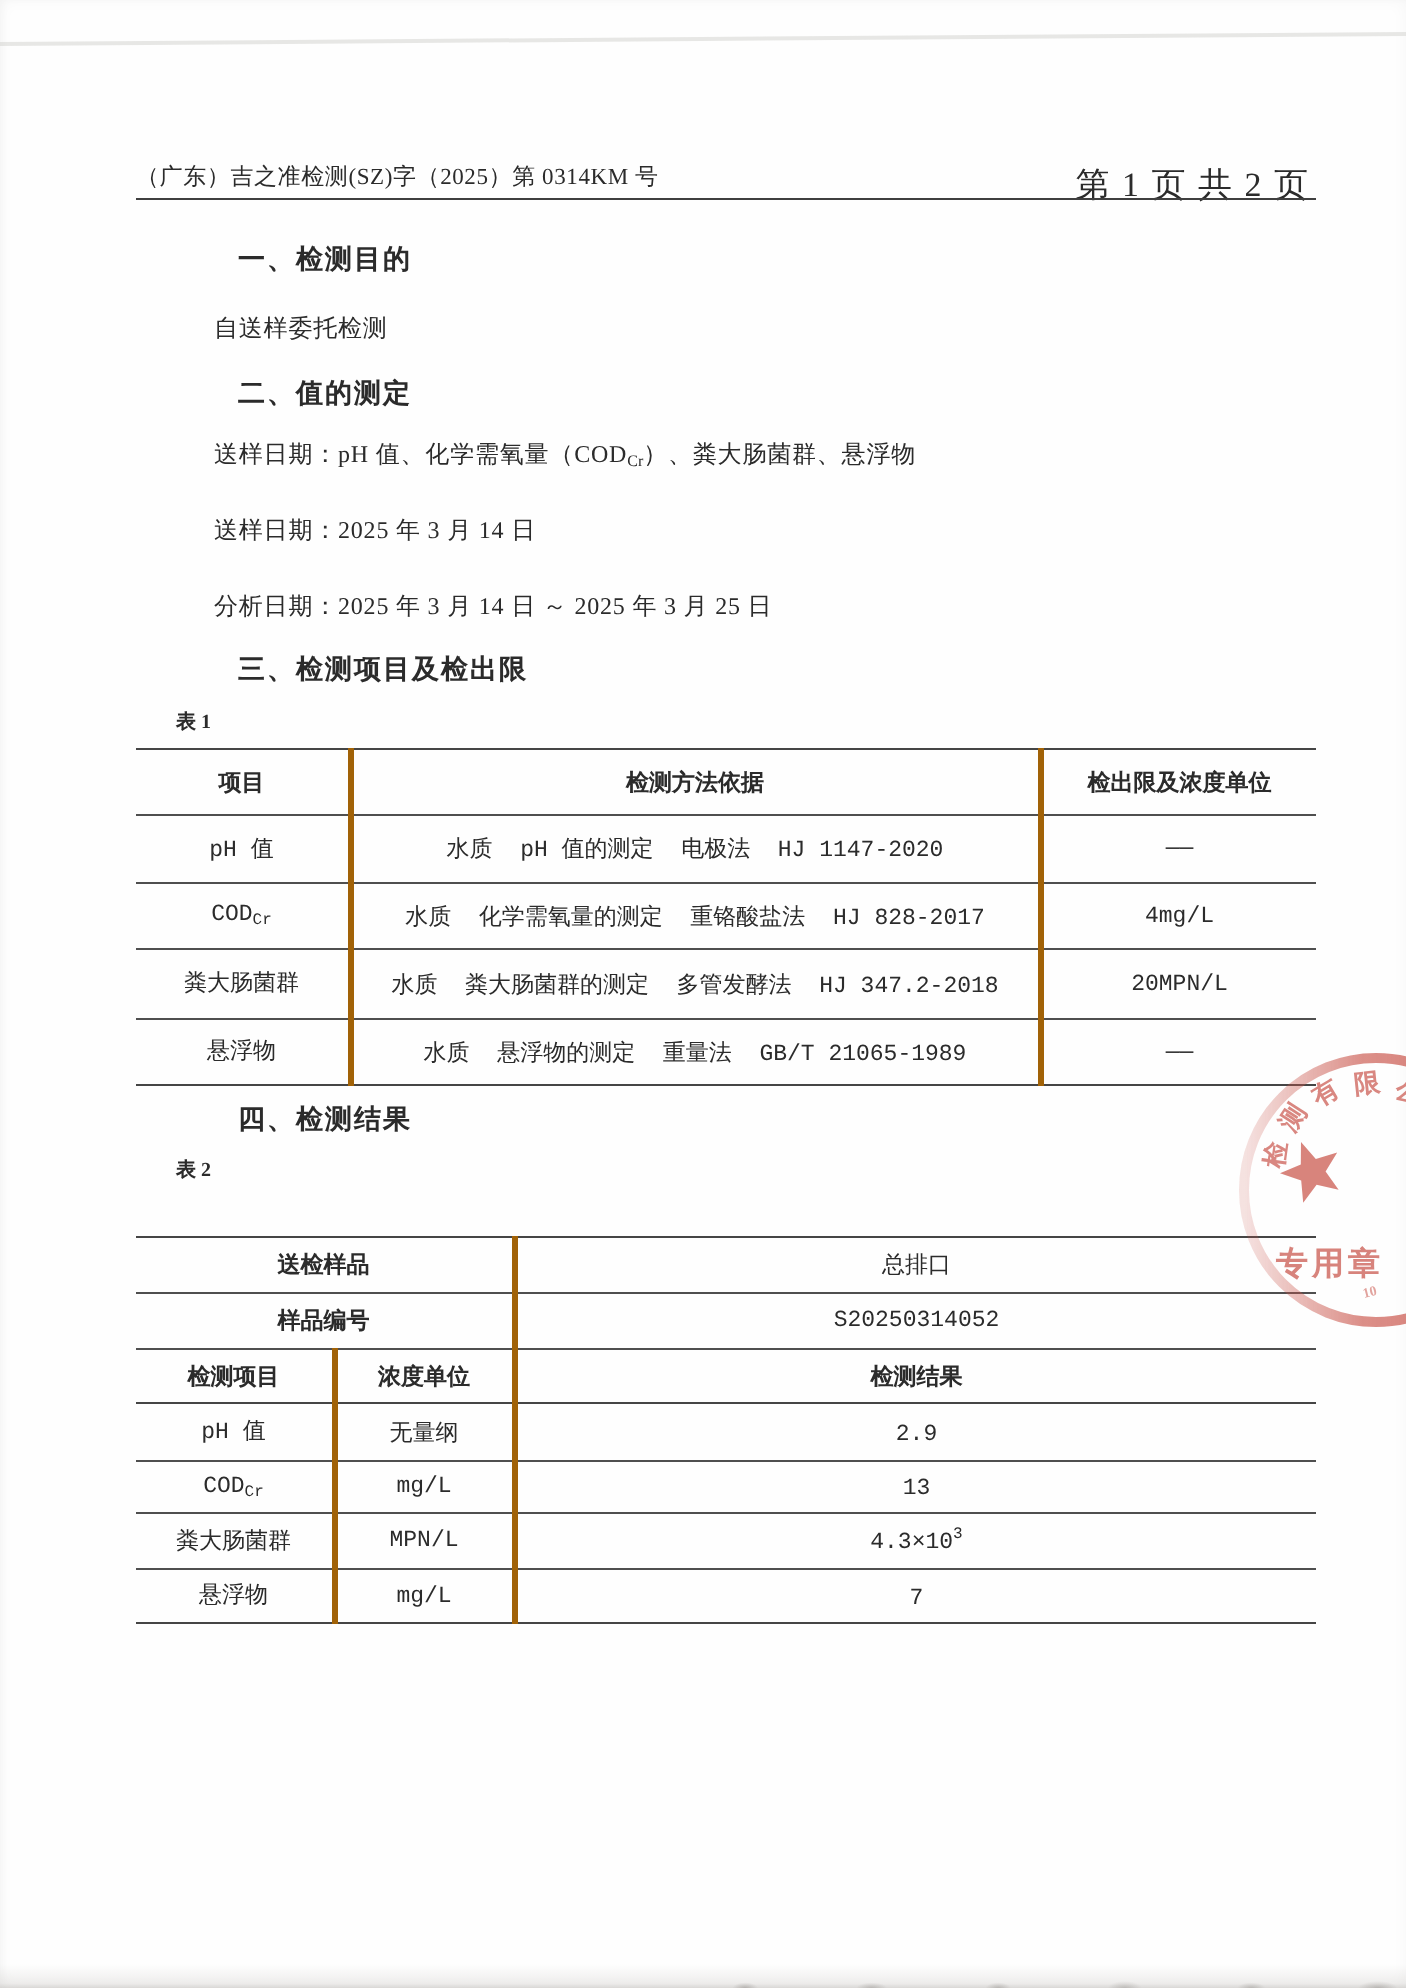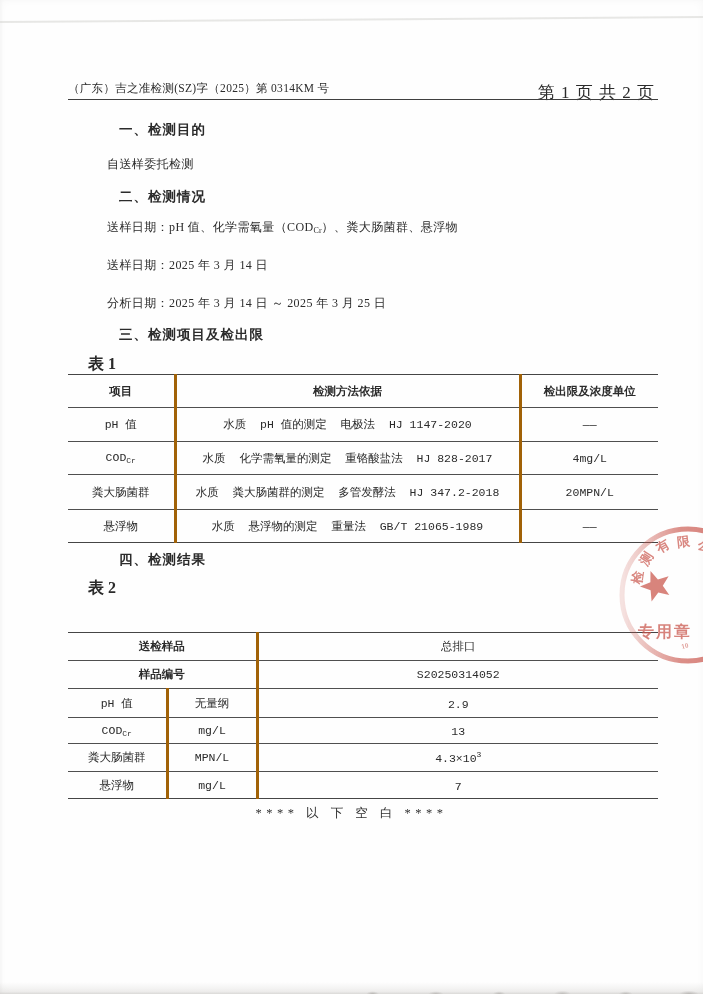--- a/index.html
+++ b/index.html
@@ -18,21 +18,21 @@
       radial-gradient(9px 4px at 71% 100%, rgba(95,90,84,.27), transparent 70%),
       radial-gradient(12px 5px at 80% 100%, rgba(95,90,84,.24), transparent 70%),
       radial-gradient(10px 4px at 89% 100%, rgba(95,90,84,.26), transparent 70%),
       radial-gradient(14px 5px at 98% 100%, rgba(95,90,84,.28), transparent 70%),
       linear-gradient(to bottom, rgba(150,145,138,0) 0%, rgba(150,145,138,.15) 80%, rgba(125,120,112,.25) 100%);}
   .hdr-left{left:68px;top:81px;font-size:11.5px;letter-spacing:.3px;}
   .hdr-right{right:48px;top:81px;font-size:17px;letter-spacing:1px;}
   .hdr-rule{left:68px;top:99px;width:590px;height:1.4px;background:#3f3f3f;}
   .sec-title{left:83px;font-size:13.5px;font-weight:bold;letter-spacing:1px;margin-left:36px;}
   .body-text{left:107px;font-size:12px;letter-spacing:.4px;}
-  .tbl-label{left:88px;font-size:16px;font-weight:bold;}
+  .tbl-label{left:88px;font-size:10px;font-weight:bold;}
   table.t{border-collapse:collapse;table-layout:fixed;width:590px;left:68px;font-size:11.5px;}
   .t td,.t th{border-top:1px solid #4f4f4f;padding:0;text-align:center;vertical-align:middle;
     font-weight:normal;overflow:hidden;font-family:Liberation Mono, monospace;}
   .t tr.first td,.t tr.first th{border-top:1.4px solid #454545;}
   .t tr.last td{border-bottom:1.4px solid #454545;}
   .t td+td,.t th+th{border-left:3px solid #a16207;}
   .t .b{font-weight:bold;}
   .t .pre{white-space:pre;}
   .t2 tr.head td{border-bottom:1.5px solid #454545;}
   .sb{font-size:8px;vertical-align:-2px;letter-spacing:0;}
@@ -50,21 +50,21 @@
 
   <div class="scan-top"></div>
 
   <div class="abs hdr-left">（广东）吉之准检测(SZ)字（2025）第 0314KM 号</div>
   <div class="abs hdr-right">第 1 页 共 2 页</div>
   <div class="abs hdr-rule"></div>
 
   <div class="abs sec-title" style="top:121px">一、检测目的</div>
   <div class="abs body-text" style="top:156px">自送样委托检测</div>
 
-  <div class="abs sec-title" style="top:188px">二、检测情况</div>
+  <div class="abs sec-title" style="top:188px">二、值的测定</div>
   <div class="abs body-text" style="top:219px"><span>送样日期：pH 值、化学需氧量（COD</span><span class="sb">Cr</span><span>）、粪大肠菌群、悬浮物</span></div>
   <div class="abs body-text" style="top:257px">送样日期：2025 年 3 月 14 日</div>
   <div class="abs body-text" style="top:295px">分析日期：2025 年 3 月 14 日 ～ 2025 年 3 月 25 日</div>
 
   <div class="abs sec-title" style="top:326px">三、检测项目及检出限</div>
   <div class="abs tbl-label" style="top:354px">表 1</div>
 
   <table class="abs t t1" style="top:374px">
     <colgroup>
         <col style="width:107px">
@@ -96,34 +96,39 @@
       <td><span>悬浮物</span><span class="sb"></span></td>
       <td class="pre">水质  悬浮物的测定  重量法  GB/T 21065-1989</td>
       <td>——</td>
     </tr>
   </tbody>
     </table>
 
   <div class="abs sec-title" style="top:551px">四、检测结果</div>
   <div class="abs tbl-label" style="top:578px">表 2</div>
 
-  <table class="abs t t2" style="top:632px">
+  <table class="abs t t2" style="top:618px">
     <colgroup>
         <col style="width:99px">
         <col style="width:90px">
         <col style="width:401px">
       </colgroup>
     <tbody>
         <tr class="first" style="height:28px">
       <td colspan="2" class="b">送检样品</td>
       <td>总排口</td>
     </tr>
     <tr style="height:28px">
       <td colspan="2" class="b">样品编号</td>
       <td>S20250314052</td>
+    </tr>
+    <tr class="head" style="height:27px">
+      <td class="b">检测项目</td>
+      <td class="b">浓度单位</td>
+      <td class="b">检测结果</td>
     </tr>
     <tr style="height:29px">
       <td><span>pH 值</span><span class="sb"></span></td>
       <td>无量纲</td>
       <td><span>2.9</span><span class="sup"></span></td>
     </tr>
     <tr style="height:26px">
       <td><span>COD</span><span class="sb">Cr</span></td>
       <td>mg/L</td>
       <td><span>13</span><span class="sup"></span></td>
@@ -134,21 +139,20 @@
       <td><span>4.3×10</span><span class="sup">3</span></td>
     </tr>
     <tr class="last" style="height:27px">
       <td><span>悬浮物</span><span class="sb"></span></td>
       <td>mg/L</td>
       <td><span>7</span><span class="sup"></span></td>
     </tr>
   </tbody>
     </table>
 
-  <div class="abs footer-note">**** 以 下 空 白 ****</div>
 
   <svg class="stamp" viewBox="0 0 170 200">
     <defs>
       <linearGradient id="sg" x1="0" y1="0" x2="1" y2="0">
         <stop offset="0" stop-opacity="0.2" stop-color="#c9544a"></stop>
         <stop offset="0.45" stop-opacity="0.8" stop-color="#c9544a"></stop>
         <stop offset="1" stop-opacity="0.95" stop-color="#c9544a"></stop>
       </linearGradient>
     </defs>
     <circle cx="100" cy="95" r="66" fill="none" stroke="url(#sg)" stroke-width="5"></circle>

